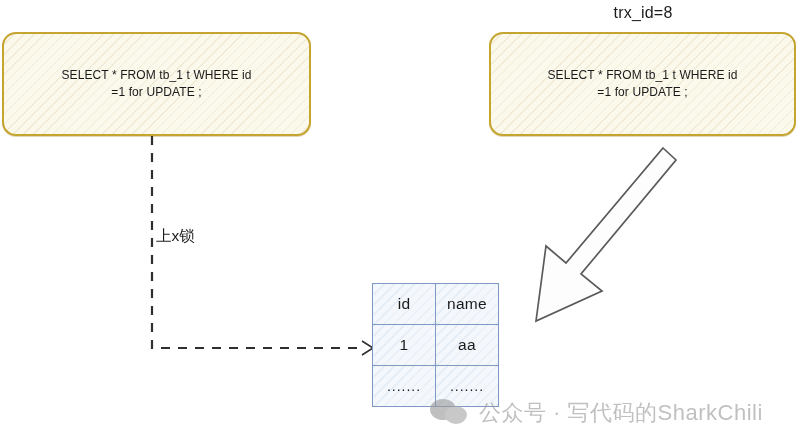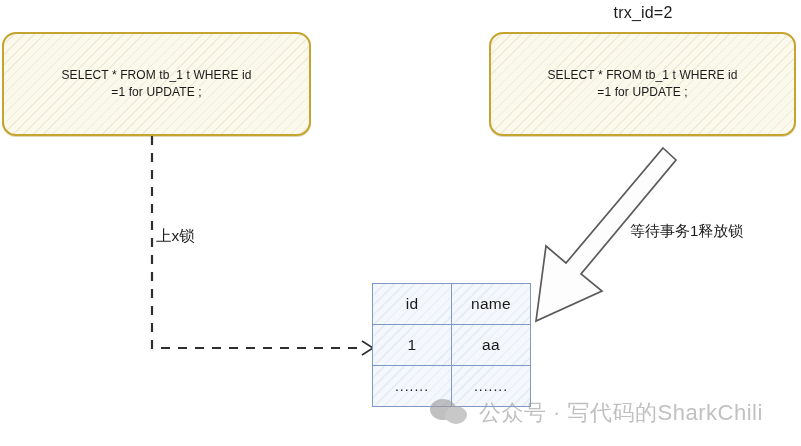--- a/index.html
+++ b/index.html
@@ -98,21 +98,21 @@
         rgba(120,150,200,0.17) 0px,
         rgba(120,150,200,0.17) 1px,
         rgba(255,255,255,0) 1px,
         rgba(255,255,255,0) 7px);
     height: 41px;
     text-align: center;
     vertical-align: middle;
     font-size: 15.5px;
     color: #1a1a1a;
     padding: 0;
-    width: 79px;
+    width: 63px;
     letter-spacing: 0.3px;
   }
   #record-table td.dots { letter-spacing: 1px; font-size: 14px; }
   #record-table td.small-num { font-size: 15px; letter-spacing: 0; }
 
   
   #watermark {
     position: absolute;
     left: 430px;
     top: 398px;
@@ -142,21 +142,21 @@
   }
   .wechat-icon .bubble-back  { left: 0;   top: 0;  width: 26px; height: 21px; }
   .wechat-icon .bubble-front { left: 15px; top: 7px; width: 22px; height: 18px; background: #a8a8a8; }
 </style>
 </head>
 <body>
 
 <div id="canvas">
 
 
-  <div class="trx-label" id="trx-label-2">trx_id=2</div>
+  <div class="trx-label" id="trx-label-2">trx_id=8</div>
 
   <div class="sql-box" id="sql-box-1">
     <div class="sql-text">SELECT * FROM  tb_1 t WHERE id
 =1 for UPDATE ;</div>
   </div>
 
   <div class="sql-box" id="sql-box-2">
     <div class="sql-text">SELECT * FROM  tb_1 t WHERE id
 =1 for UPDATE ;</div>
   </div>
@@ -176,21 +176,20 @@
                L602,291
                L536,321
                L546,246
                L566,263
                Z" fill="#fdfdfd" stroke="#5a5a5a" stroke-width="1.7" stroke-linejoin="miter"></path>
     </g>
   </svg>
 
   <div class="annot" id="lock-annotation">上x锁</div>
 
-  <div class="annot" id="wait-annotation">等待事务1释放锁</div>
 
   <table id="record-table">
     <tbody>
       <tr>
         <td>id</td>
         <td>name</td>
       </tr>
       <tr>
         <td>1</td>
         <td>aa</td>

